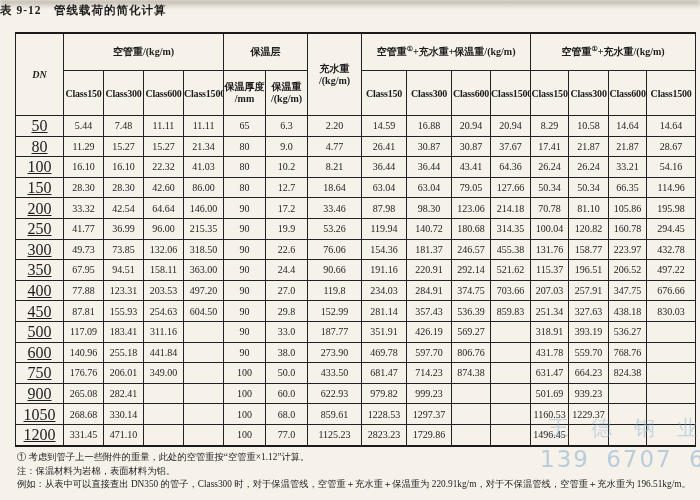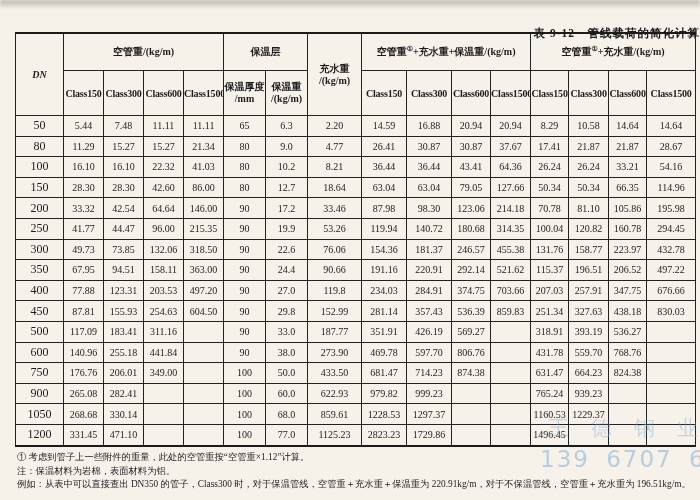--- a/index.html
+++ b/index.html
@@ -11,22 +11,22 @@
     font-family:"Liberation Serif","DejaVu Serif",serif;
     color:#1c1c1c;
   }
   .scan-edge-top {
     position:absolute; top:0; left:0; width:100%; height:9px;
     background:linear-gradient(to bottom, rgba(95,85,68,0.40), rgba(95,85,68,0));
     filter:blur(1.5px);
   }
 
   .page-title {
-    position:absolute; top:26px; left:0; width:100%;
-    text-align:right; font-size:11.5px; font-weight:bold; letter-spacing:1px;
+    position:absolute; top:3px; left:0; width:100%;
+    text-align:left; font-size:11.5px; font-weight:bold; letter-spacing:1px;
   }
 
   table.main-table {
     position:absolute; left:15px; top:32px; width:680px;
     border-collapse:collapse; table-layout:fixed;
     border-top:2px solid #1b1b1b; border-bottom:2px solid #1b1b1b;
     border-left:1px solid #1b1b1b; border-right:1px solid #1b1b1b;
   }
   .main-table th, .main-table td {
     border:1px solid #222; padding:0; text-align:center; vertical-align:middle;
@@ -34,21 +34,21 @@
   }
   .main-table thead th { font-size:10px; font-weight:bold; }
   .main-table thead tr.h1 th { height:36px; }
   .main-table thead tr.h2 th { height:44px; }
   .class-label { font-weight:normal; font-size:8.5px; letter-spacing:-0.2px; }
   .dn-head { font-style:italic; font-size:11px; }
   .two-line div { line-height:12px; }
   sup.note-ref { font-size:7px; vertical-align:super; }
 
   .main-table tbody td { height:19.6px; font-size:10px; line-height:19px; }
-  .main-table tbody td.dn-cell { font-size:12px; }
+  .main-table tbody td.dn-cell { font-size:16px;text-decoration:underline; }
 
   .footnotes {
     position:absolute; left:17px; top:451px; width:690px;
     font-size:9.3px; line-height:13.5px; white-space:nowrap;
   }
   .footnotes .fn { margin:0; }
 
   .wm-company {
     position:absolute; left:548px; top:414px;
     font-family:"DejaVu Sans","Liberation Sans",sans-serif;
@@ -211,21 +211,21 @@
           <td>123.06</td>
           <td>214.18</td>
           <td>70.78</td>
           <td>81.10</td>
           <td>105.86</td>
           <td>195.98</td>
         </tr>
         <tr>
           <td class="dn-cell">250</td>
           <td>41.77</td>
-          <td>44.47</td>
+          <td>36.99</td>
           <td>96.00</td>
           <td>215.35</td>
           <td>90</td>
           <td>19.9</td>
           <td>53.26</td>
           <td>119.94</td>
           <td>140.72</td>
           <td>180.68</td>
           <td>314.35</td>
           <td>100.04</td>
@@ -365,21 +365,21 @@
           <td>282.41</td>
           <td></td>
           <td></td>
           <td>100</td>
           <td>60.0</td>
           <td>622.93</td>
           <td>979.82</td>
           <td>999.23</td>
           <td></td>
           <td></td>
-          <td>765.24</td>
+          <td>501.69</td>
           <td>939.23</td>
           <td></td>
           <td></td>
         </tr>
         <tr>
           <td class="dn-cell">1050</td>
           <td>268.68</td>
           <td>330.14</td>
           <td></td>
           <td></td>

